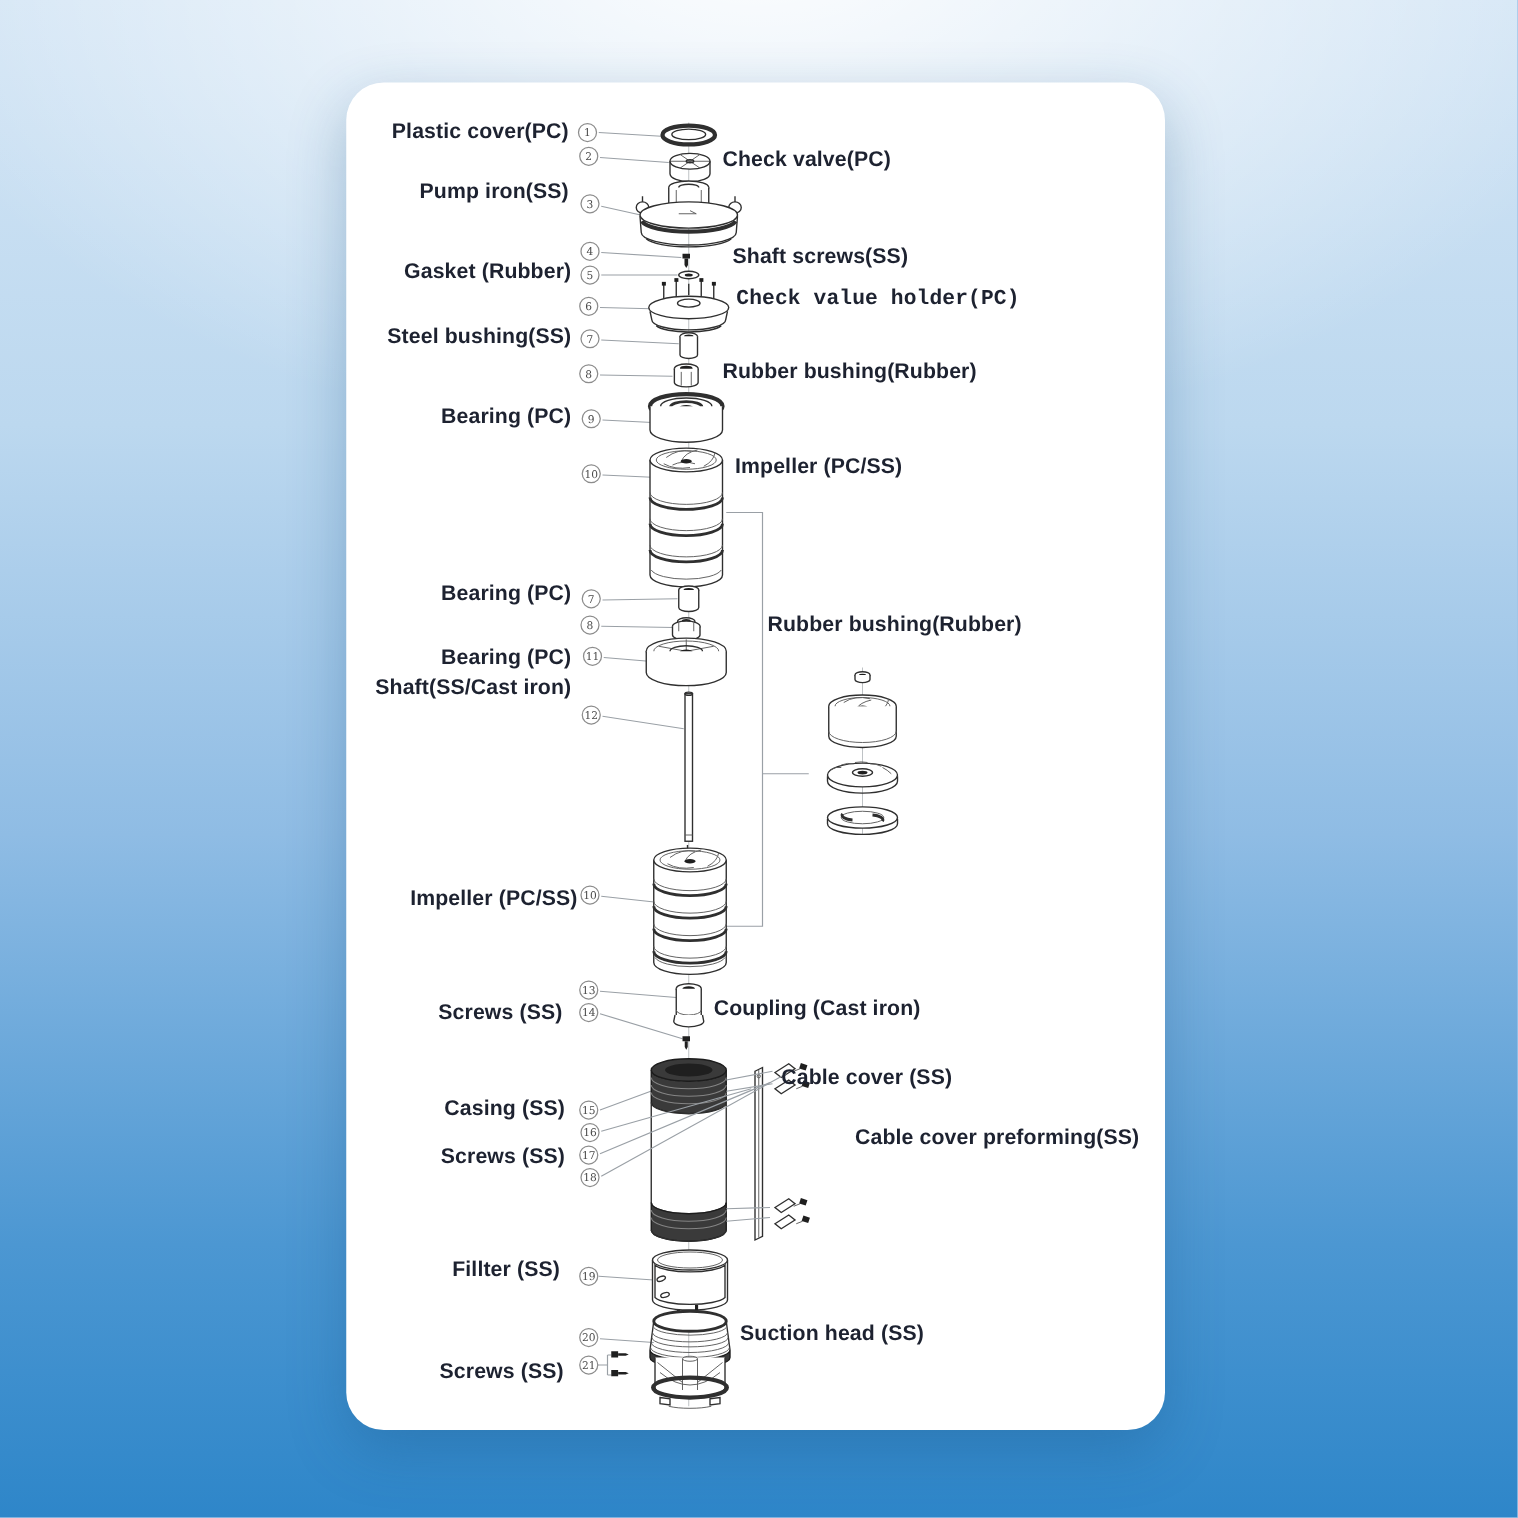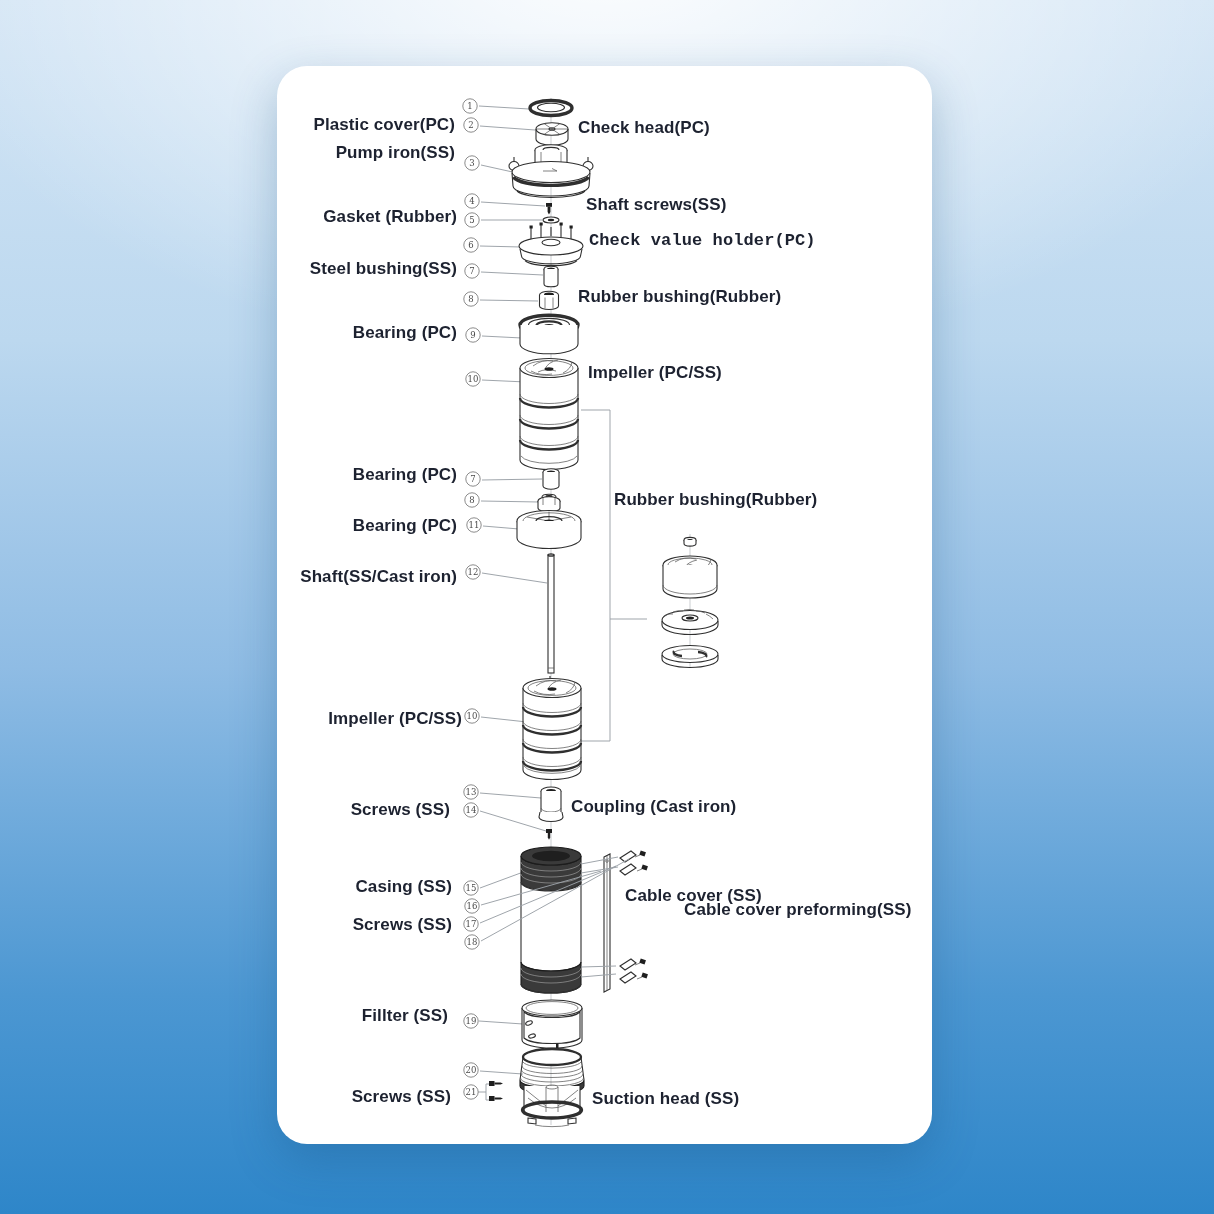--- a/index.html
+++ b/index.html
@@ -412,38 +412,38 @@
           <text x="471" y="1070" dy="3">20</text>
         </g>
         <g class="callout">
           <circle cx="471" cy="1092" r="7.2"></circle>
           <text x="471" y="1092" dy="3">21</text>
         </g>
       </g>
   </svg>
 
   <div id="labels">
-      <div class="lbl r" style="right: 759px; top: 105px; margin-top: 20px;">Plastic cover(PC)</div>
-      <div class="lbl" style="left: 578px; top: 128px;">Check head(PC)</div>
+      <div class="lbl r" style="right: 759px; top: 105px;">Plastic cover(PC)</div>
+      <div class="lbl" style="left: 578px; top: 128px;">Check valve(PC)</div>
       <div class="lbl r" style="right: 759px; top: 153px;">Pump iron(SS)</div>
       <div class="lbl" style="left: 586px; top: 205px;">Shaft screws(SS)</div>
       <div class="lbl r" style="right: 757px; top: 217px;">Gasket (Rubber)</div>
       <div class="lbl" style="left: 589px; top: 240px; font-family: Liberation Mono, monospace;">Check value holder(PC)</div>
       <div class="lbl r" style="right: 757px; top: 269px;">Steel bushing(SS)</div>
       <div class="lbl" style="left: 578px; top: 297px;">Rubber bushing(Rubber)</div>
       <div class="lbl r" style="right: 757px; top: 333px;">Bearing (PC)</div>
       <div class="lbl" style="left: 588px; top: 373px;">Impeller (PC/SS)</div>
       <div class="lbl r" style="right: 757px; top: 475px;">Bearing (PC)</div>
       <div class="lbl" style="left: 614px; top: 500px;">Rubber bushing(Rubber)</div>
       <div class="lbl r" style="right: 757px; top: 526px;">Bearing (PC)</div>
-      <div class="lbl r" style="right: 757px; top: 577px;">Shaft(SS/Cast iron)</div>
+      <div class="lbl r" style="right: 757px; top: 550px;">Shaft(SS/Cast iron)</div>
       <div class="lbl r" style="right: 752px; top: 719px;">Impeller (PC/SS)</div>
       <div class="lbl" style="left: 571px; top: 791px; margin-top: 16px;">Coupling (Cast iron)</div>
       <div class="lbl r" style="right: 764px; top: 810px;">Screws (SS)</div>
       <div class="lbl" style="left: 684px; top: 862px; margin-top: 48px;">Cable cover preforming(SS)</div>
       <div class="lbl r" style="right: 762px; top: 887px;">Casing (SS)</div>
-      <div class="lbl" style="left: 625px; top: 896px;">Cable cover (SS)</div>
+      <div class="lbl" style="left: 625px; top: 862px;">Cable cover (SS)</div>
       <div class="lbl r" style="right: 762px; top: 925px;">Screws (SS)</div>
       <div class="lbl r" style="right: 766px; top: 1016px;">Fillter (SS)</div>
-      <div class="lbl" style="left: 592px; top: 1067px; margin-top: 32px;">Suction head (SS)</div>
+      <div class="lbl" style="left: 592px; top: 1067px;">Suction head (SS)</div>
       <div class="lbl r" style="right: 763px; top: 1097px;">Screws (SS)</div>
     </div>
 </div>
 
 </body></html>

